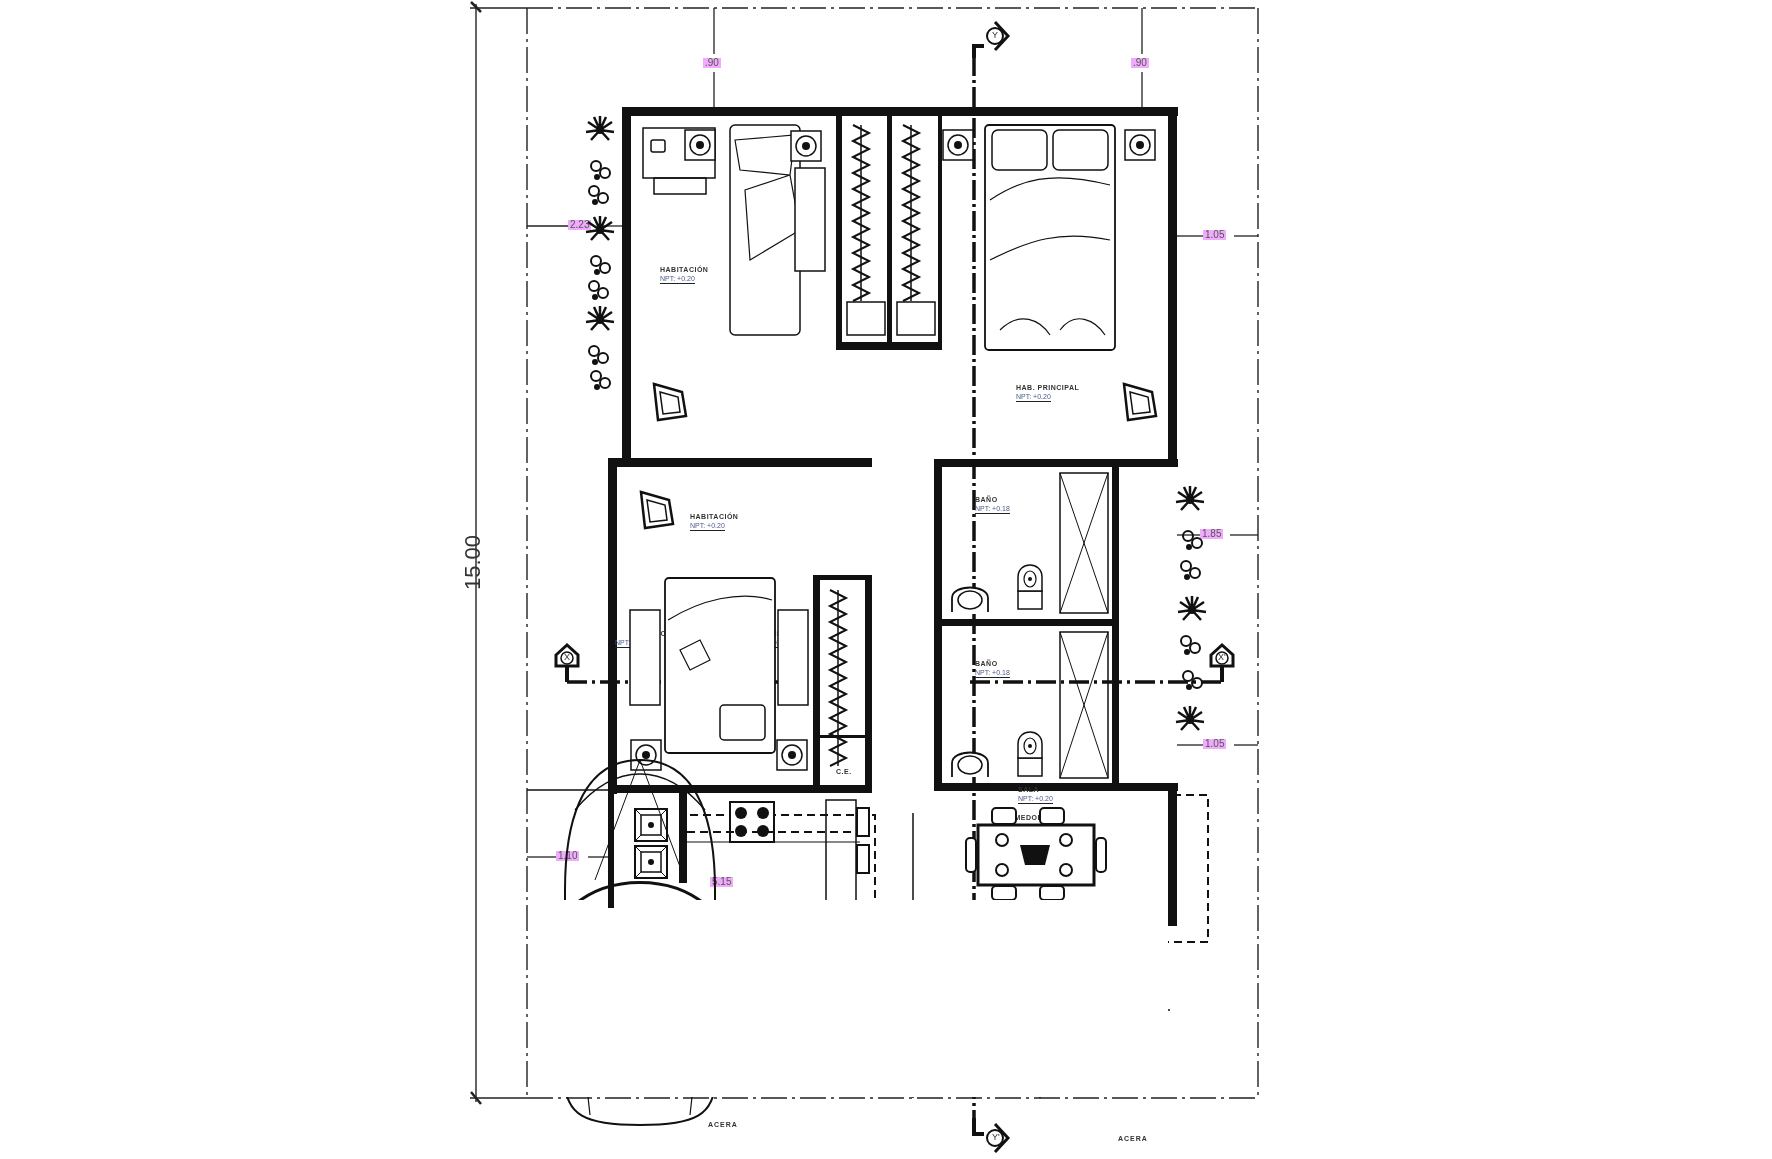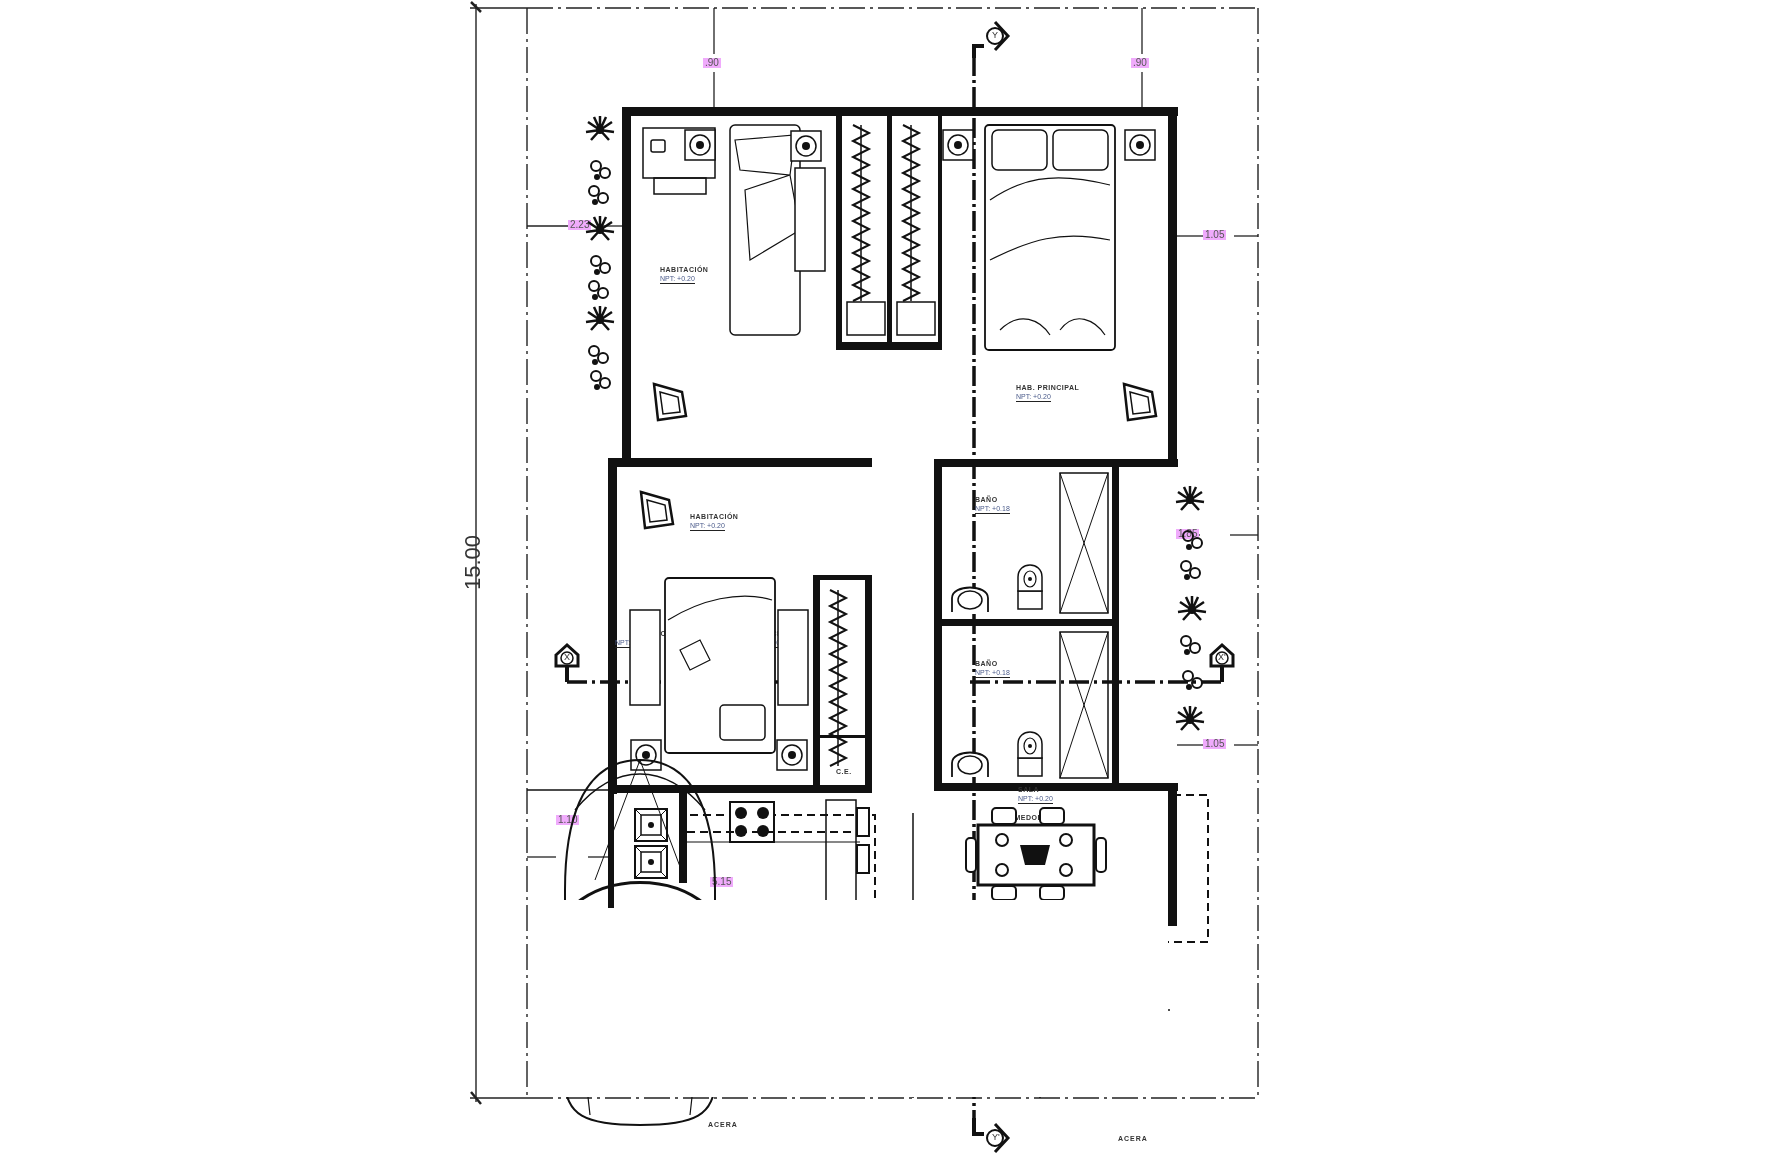--- a/index.html
+++ b/index.html
@@ -552,22 +552,22 @@
 
     <rect x="608" y="1015" width="0" height="0"></rect>
   </g>
 </svg>
 
 <div>
   <span class="lbl dim" style="left:703px;top:58px">.90</span>
   <span class="lbl dim" style="left:1131px;top:58px">.90</span>
   <span class="lbl dim" style="left:568px;top:220px">2.23</span>
   <span class="lbl dim" style="left:1203px;top:230px">1.05</span>
-  <span class="lbl dim" style="left:1176px;top:529px">1.85</span>
-  <span class="lbl dim" style="left:556px;top:815px">1.10</span>
+  <span class="lbl dim" style="left:1200px;top:529px">1.85</span>
+  <span class="lbl dim" style="left:556px;top:851px">1.10</span>
   <span class="lbl dim" style="left:1203px;top:739px">1.05</span>
   <span class="lbl dim" style="left:710px;top:877px">5.15</span>
   <span class="lbl dim" style="left:629px;top:1033px">5.00</span>
   <span class="lbl dim" style="left:1078px;top:936px">4.70</span>
   <span class="lbl dim" style="left:1032px;top:1004px">2.50</span>
   <span class="lbl big" style="left:462px;top:590px">15.00</span>
 
   <span class="lbl room" style="left:660px;top:266px">HABITACIÓN</span>
   <span class="lbl npt" style="left:660px;top:275px">NPT: +0.20</span>
   <span class="lbl room" style="left:1016px;top:384px">HAB. PRINCIPAL</span>

